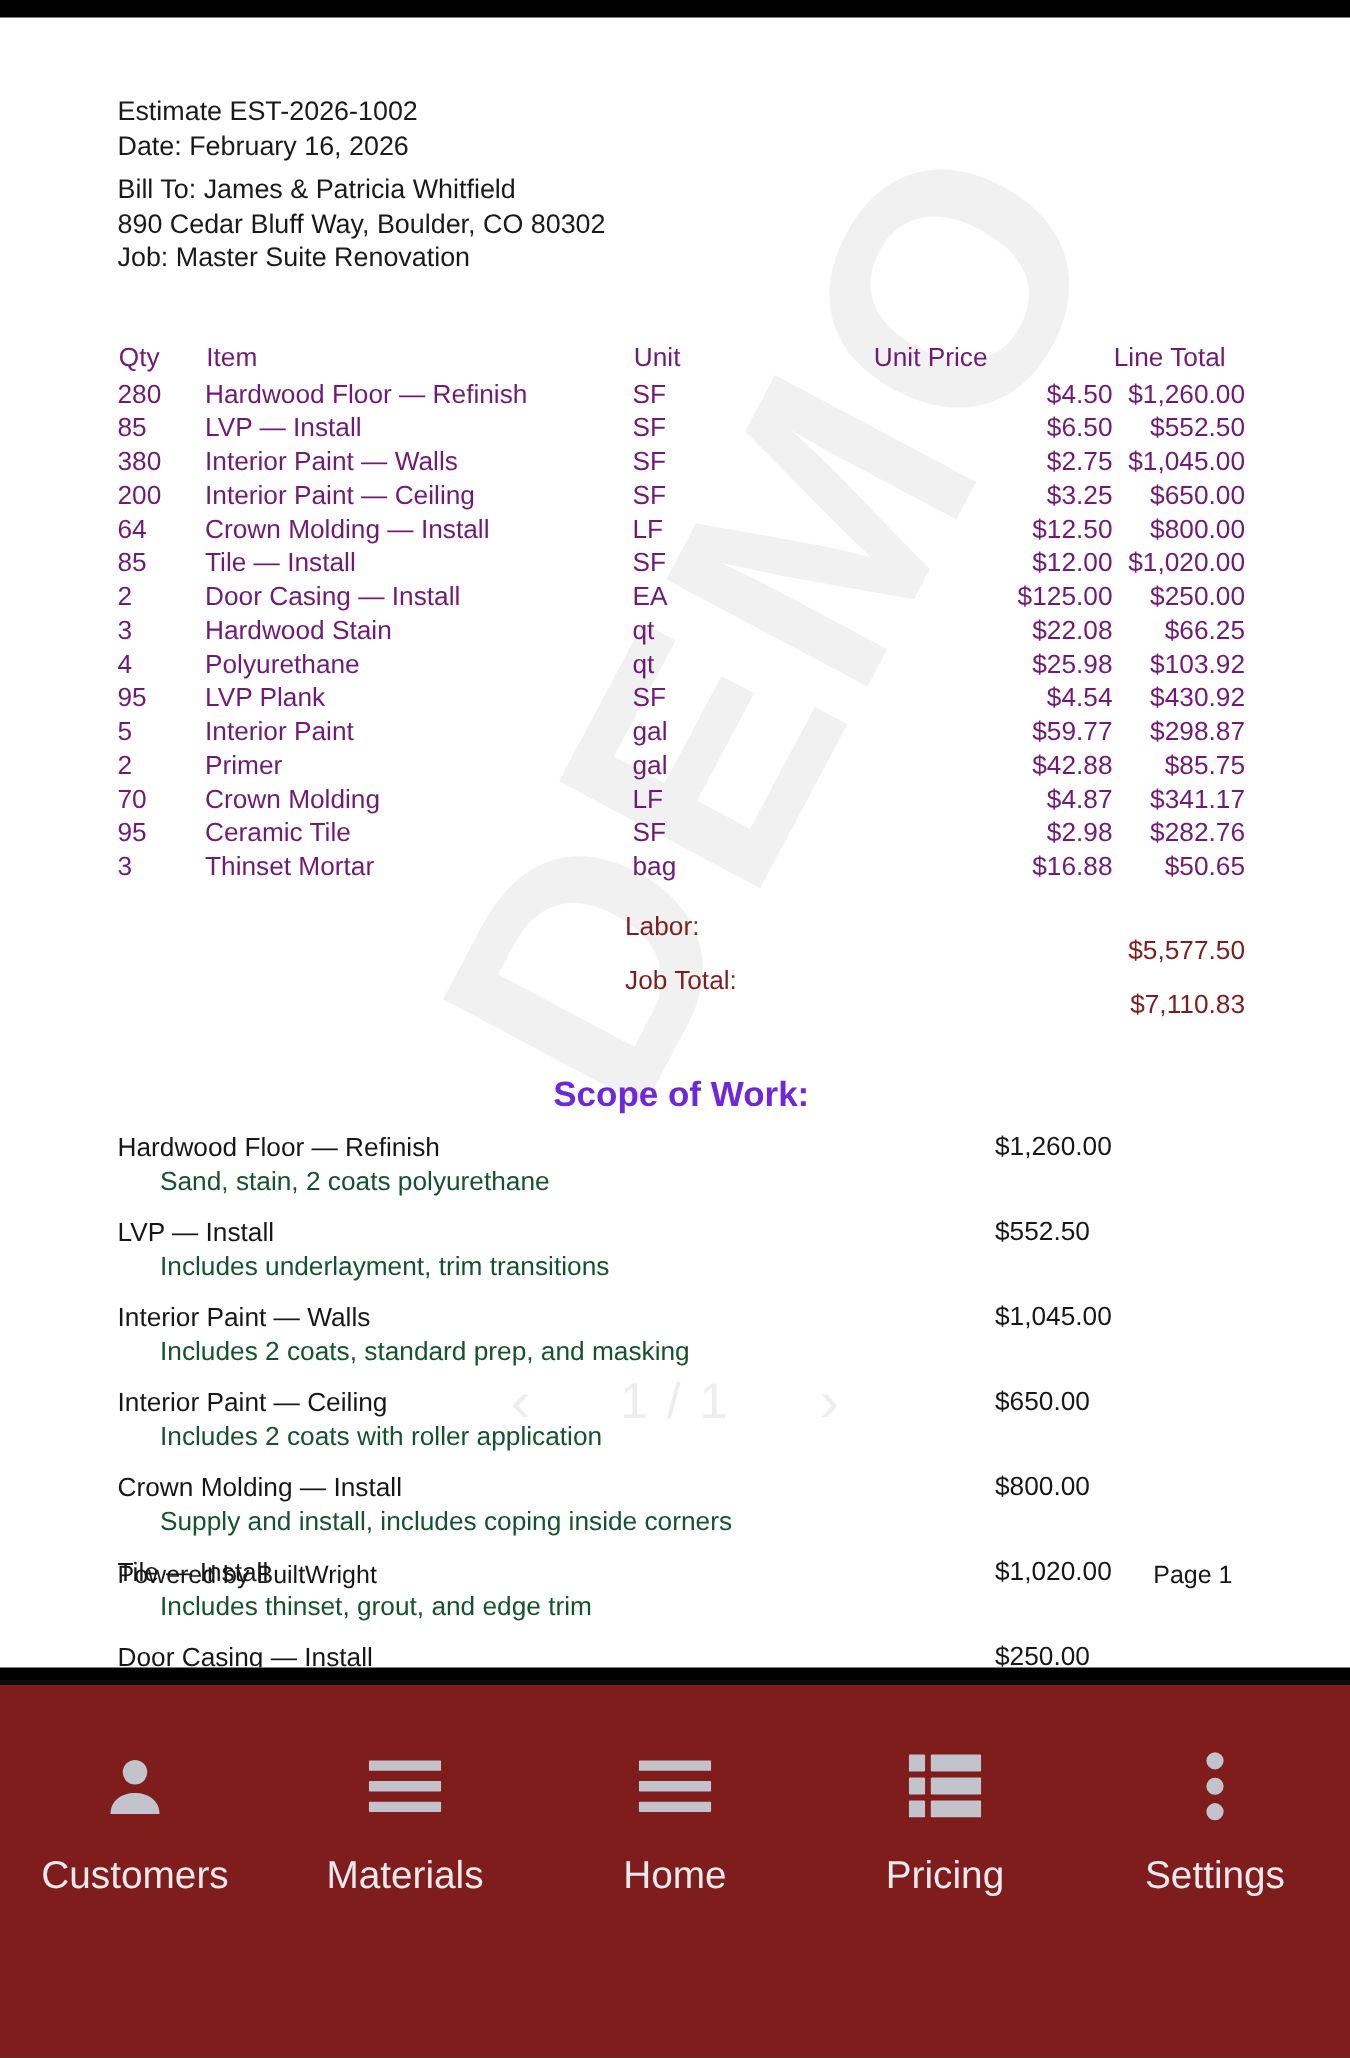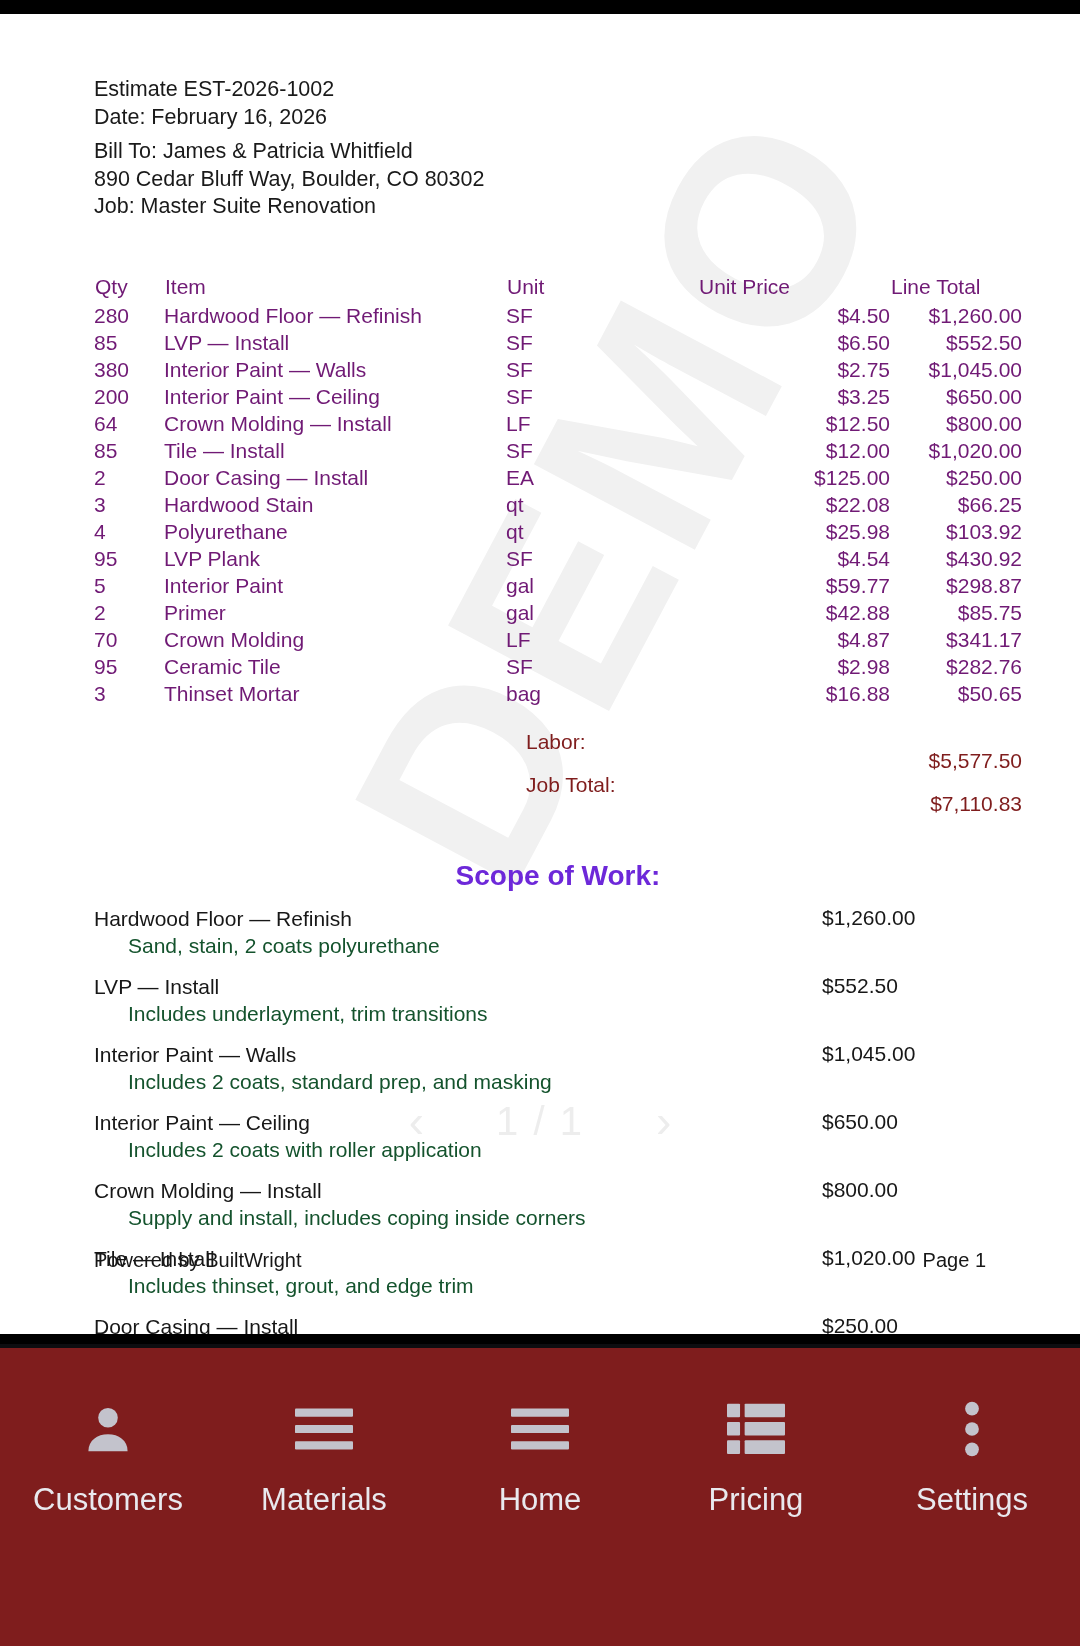--- a/index.html
+++ b/index.html
@@ -36,21 +36,21 @@
     transform: rotate(-62deg);
     letter-spacing: 6px;
     user-select: none;
     pointer-events: none;
     font-family: "Liberation Sans", sans-serif;
   }
 
   #doc-inner {
     position: relative;
     z-index: 2;
-    padding: 62px 58px 0 94px;
+    padding: 62px 84px 0 94px;
     color: #111111;
   }
 
   
   .doc-header {
     display: flex;
     justify-content: space-between;
     align-items: flex-start;
   }
   .meta-left { font-size: 21.5px; line-height: 27.5px; color: #1a1a1a; }

